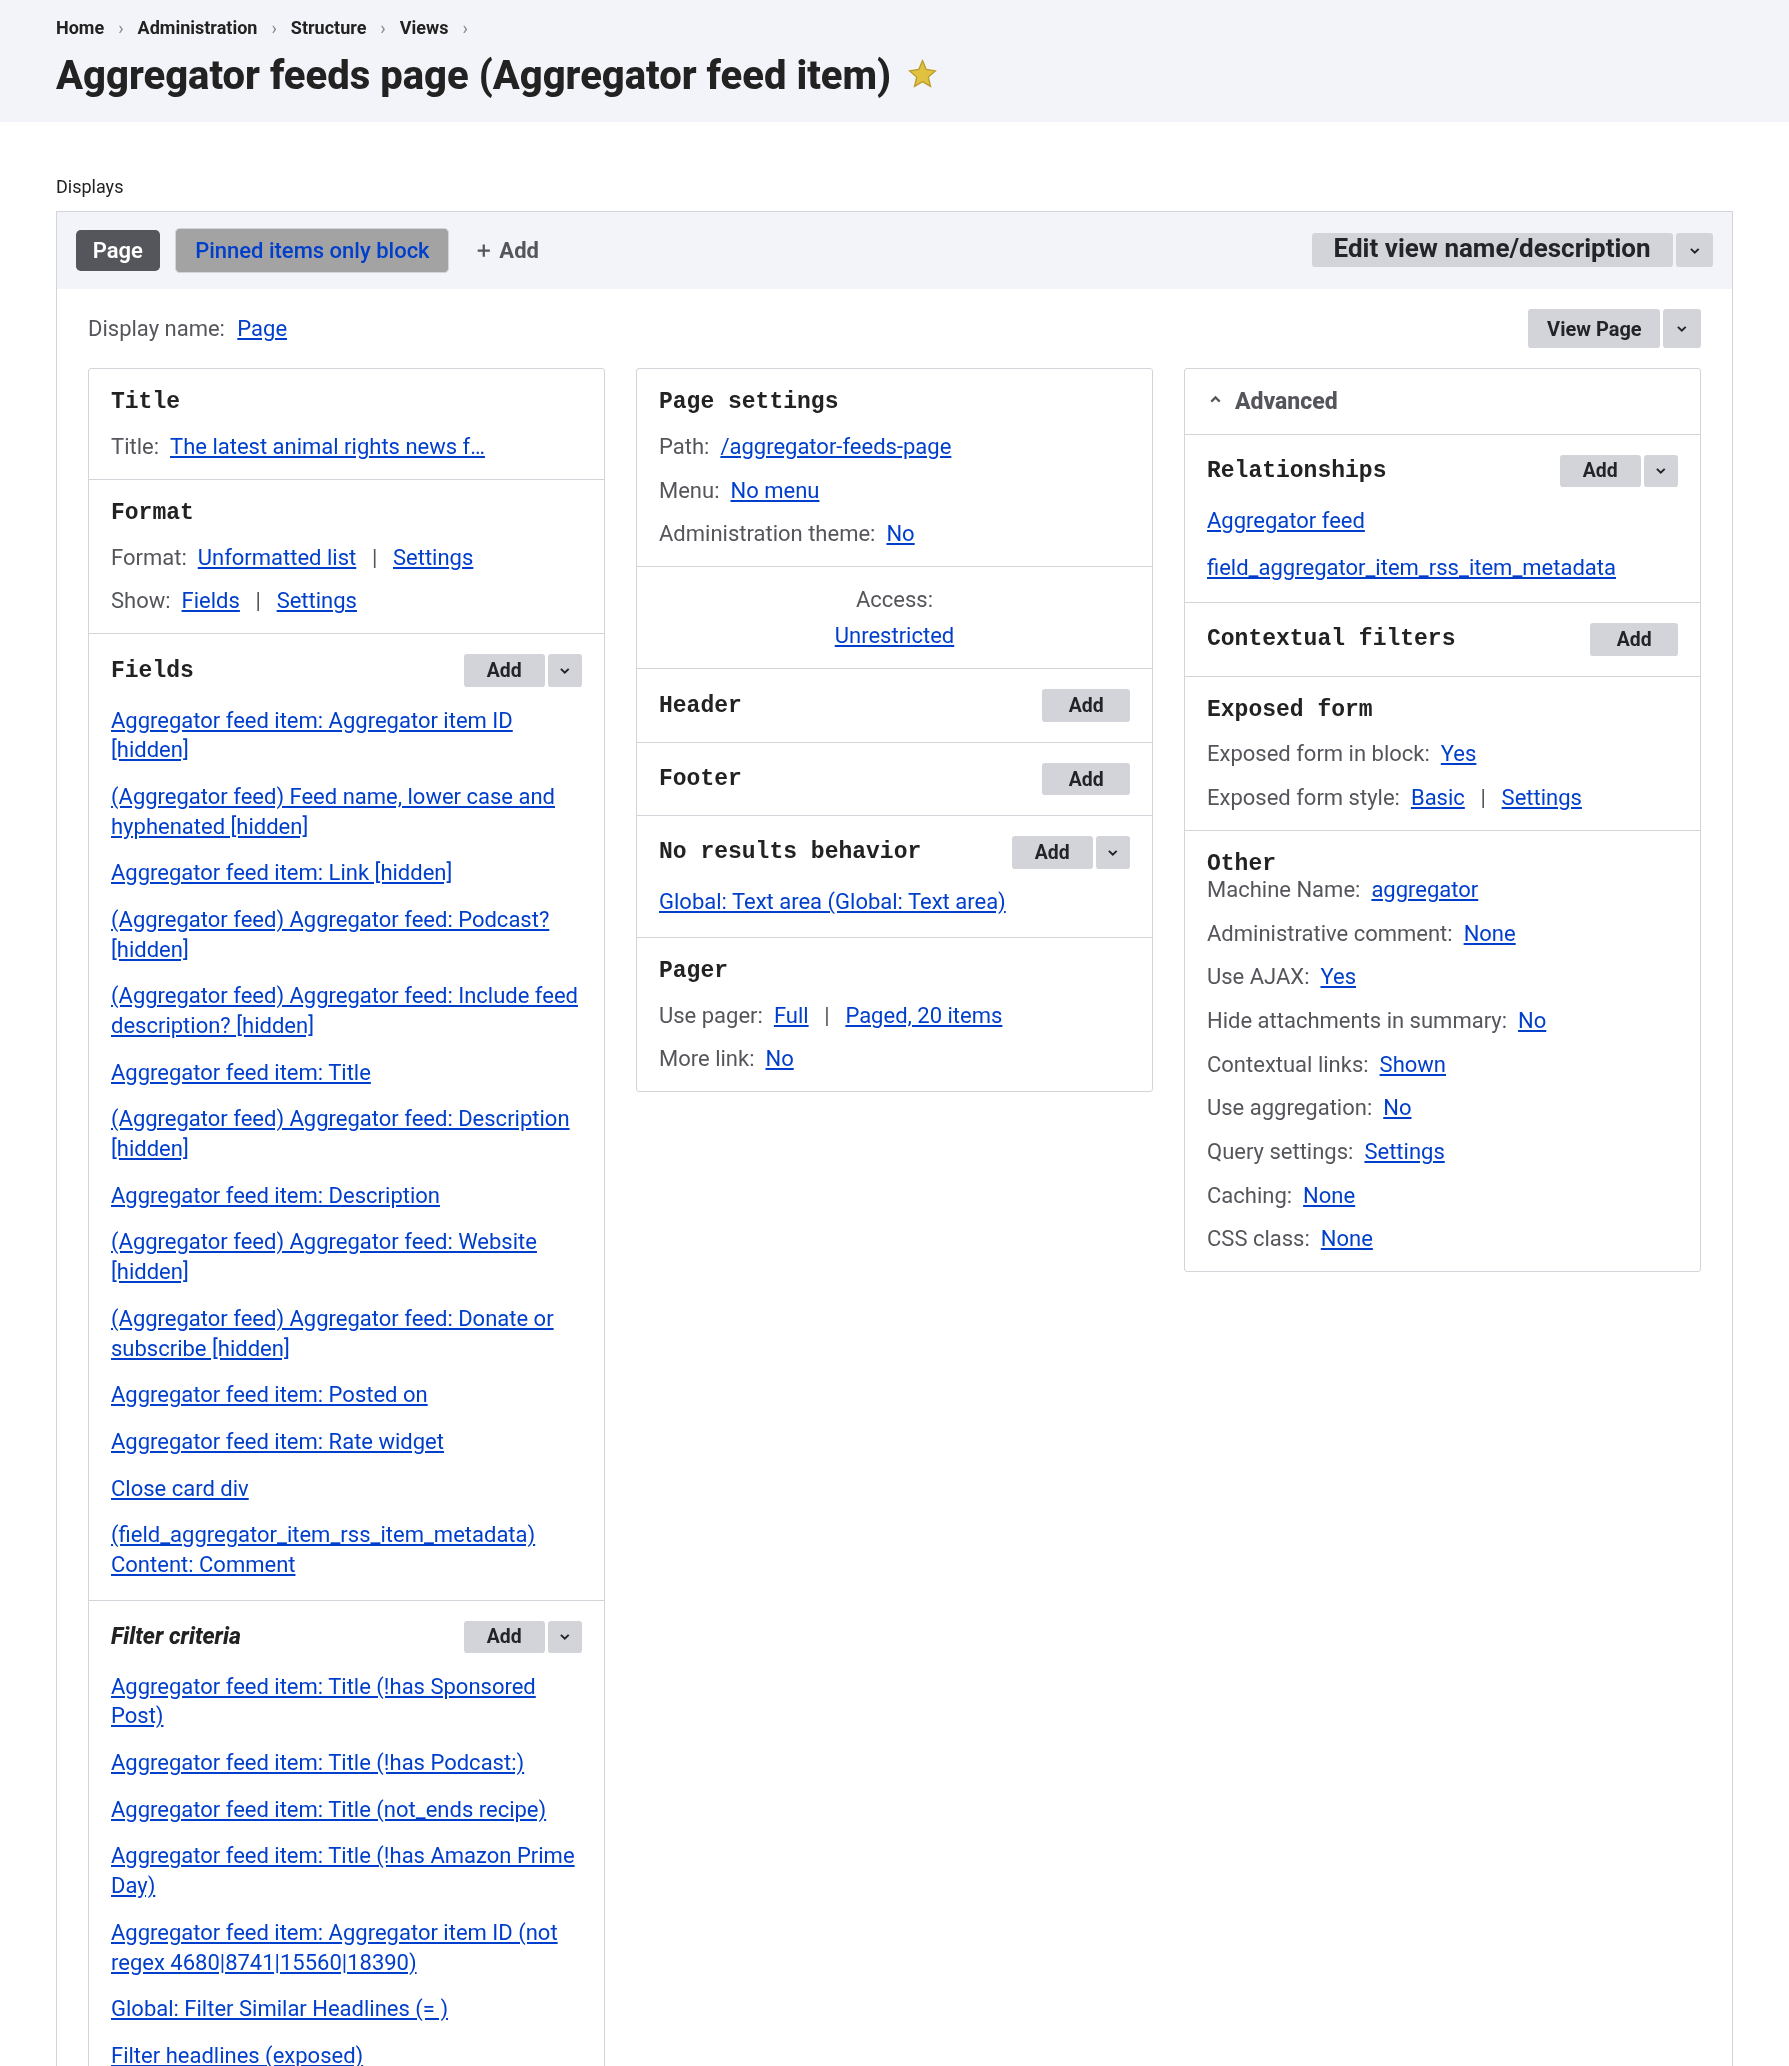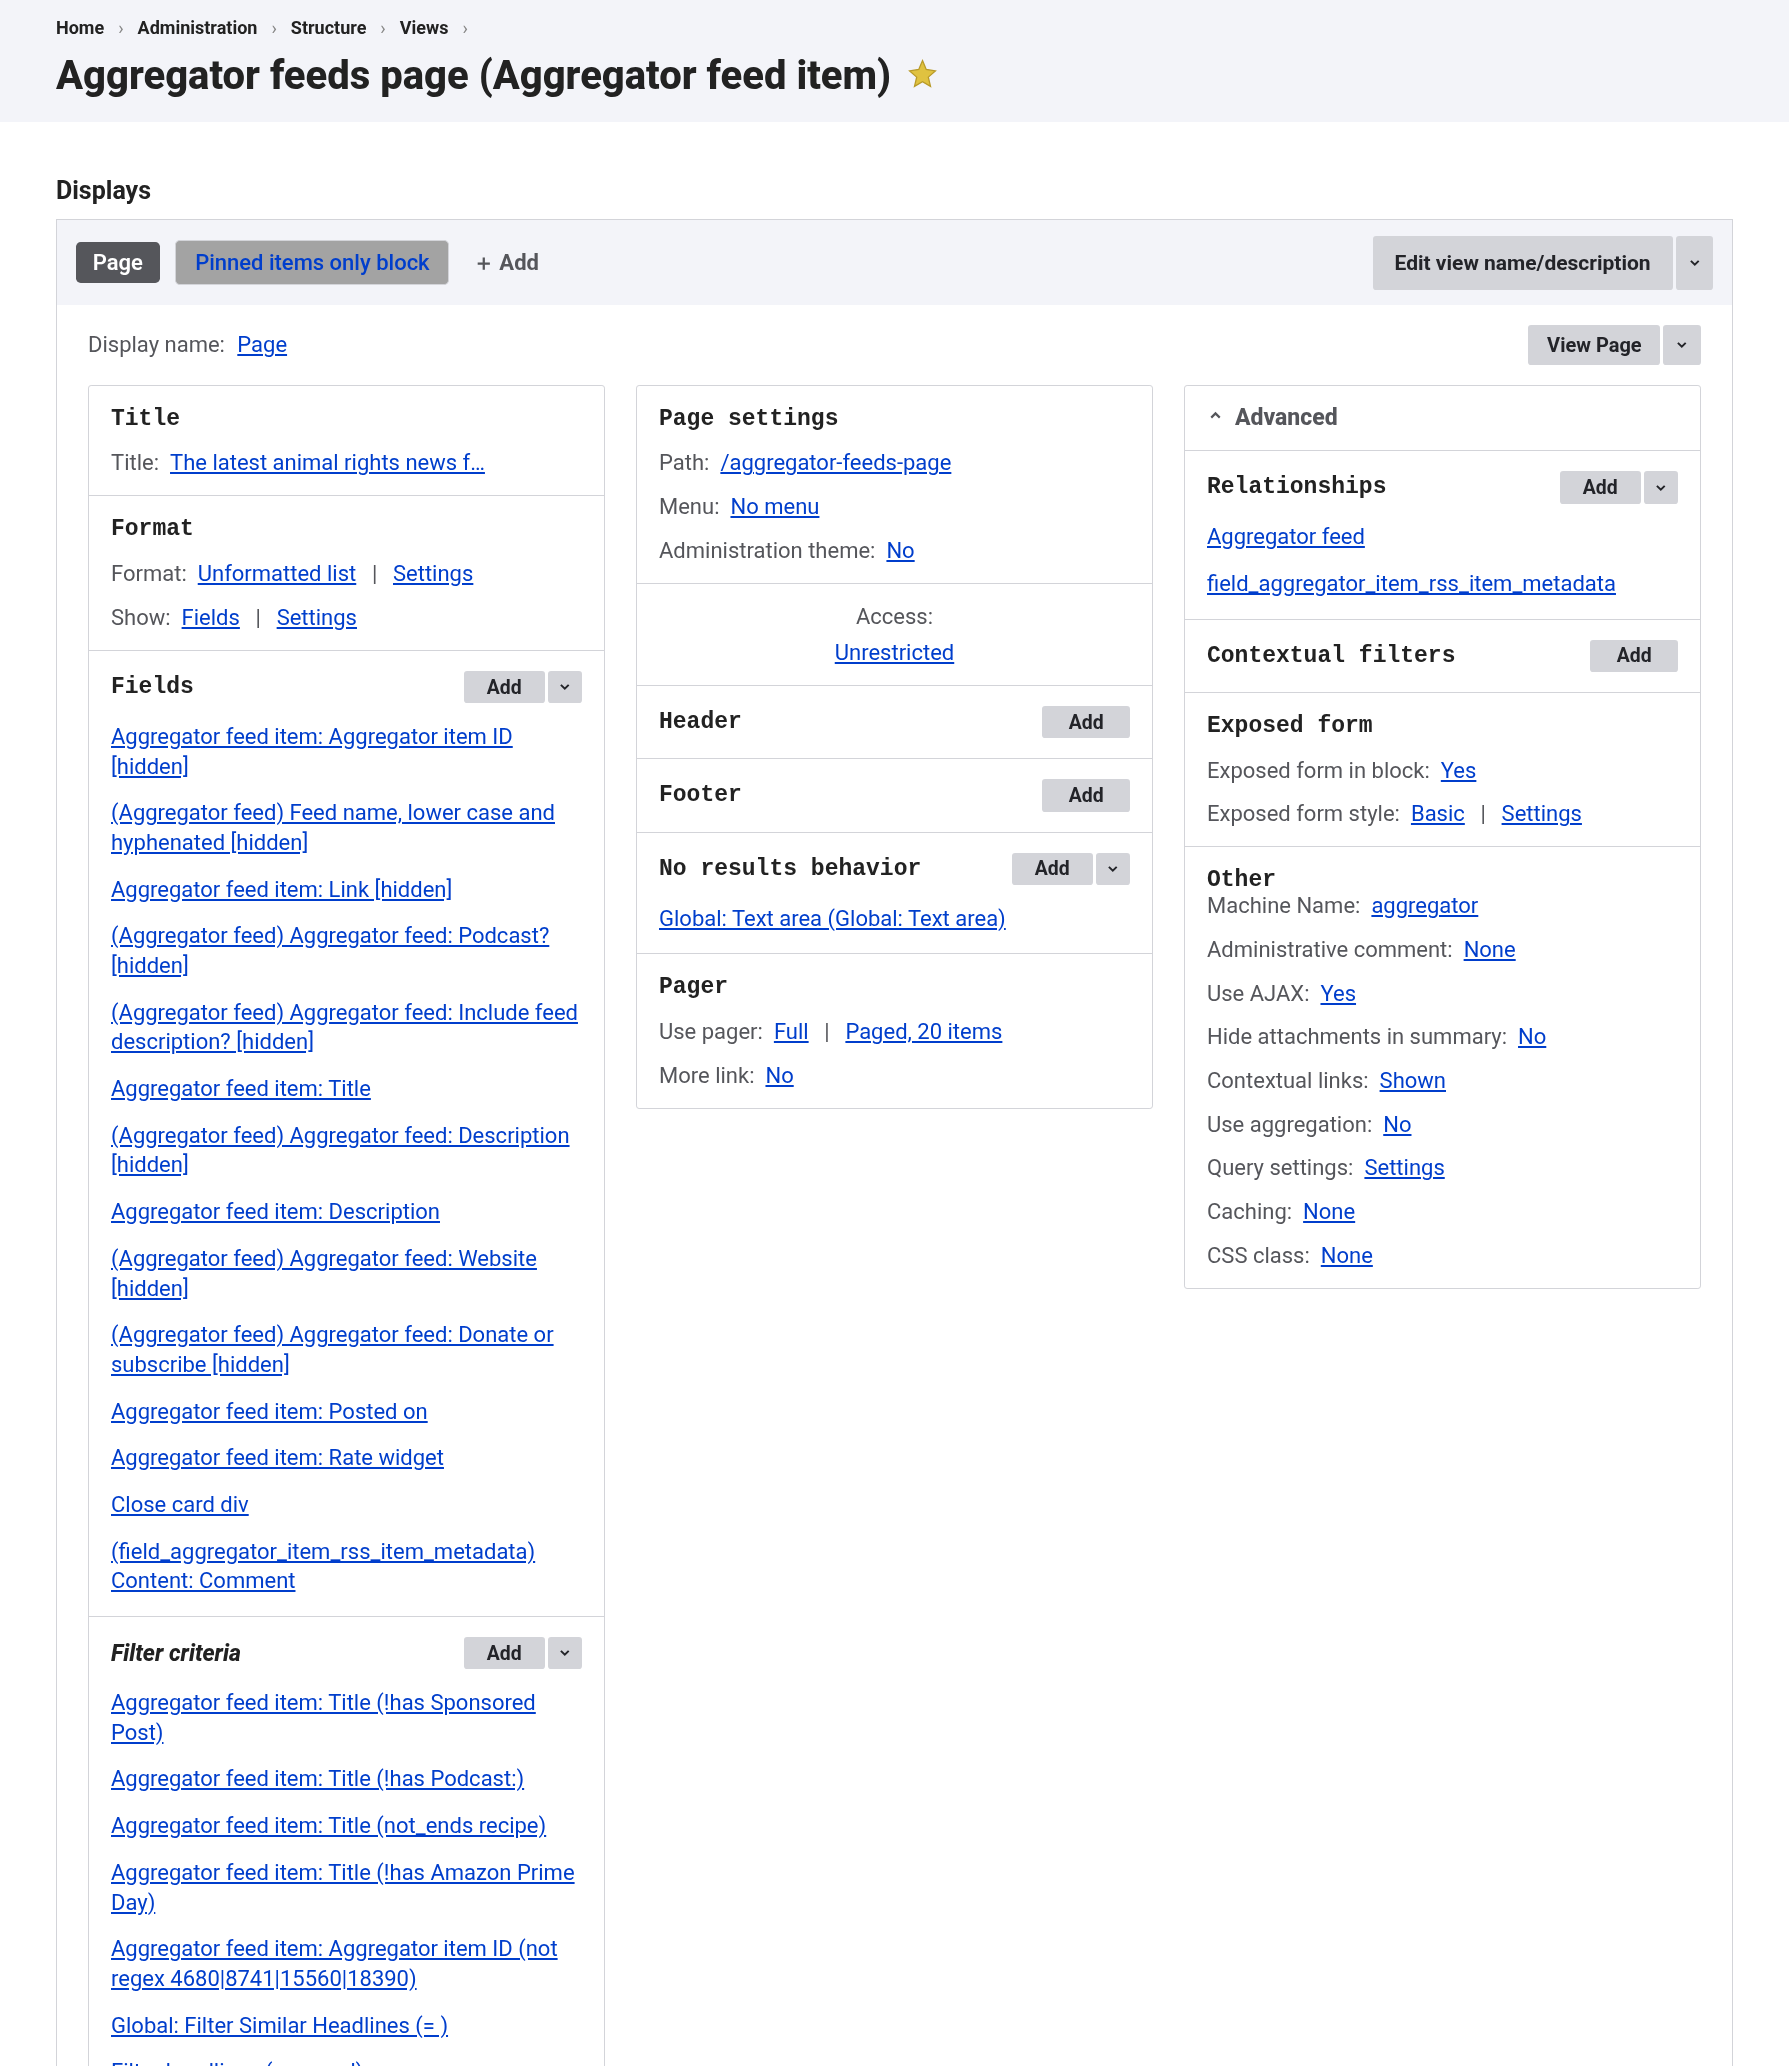--- a/index.html
+++ b/index.html
@@ -38,21 +38,21 @@
   .page-title {
     font-size: 40px;
     font-weight: 800;
     margin: 0;
     text-align: right;
   }
   .star-icon { width: 31px; height: 31px; }
 
   .content-wrap { padding: 54px 56px 23px 56px; }
 
-  .displays-label { font-size: 25px; font-weight: 700; margin-bottom: 14px; }
+  .displays-label { font-size: 18px; font-weight: 400; margin-bottom: 14px; }
 
   .displays-box {
     border: 0.8px solid #d3d4d9;
     background: #fff;
   }
   .tabbar {
     background: #f3f4f9;
     padding: 15.6px 18.7px;
     display: flex;
     align-items: center;
@@ -87,23 +87,23 @@
 
   .split-button-group {
     margin-left: auto;
     display: flex;
     align-items: stretch;
     gap: 3.1px;
   }
   .split-button-main {
     background: #d3d4d9;
     color: #232429;
-    padding: 15px 22px;
+    padding: 0 22px;
     border-radius: 3.1px;
-    font-size: 21px;
+    font-size: 26px;
     font-weight: 700;
   }
   .right-split-button .split-button-main { font-size: 20px; padding: 7.8px 18.7px; }
   .split-button-caret {
     background: #d3d4d9;
     color: #232429;
     padding: 9.3px 11px;
     border-radius: 3.1px;
     display: flex;
     align-items: center;

